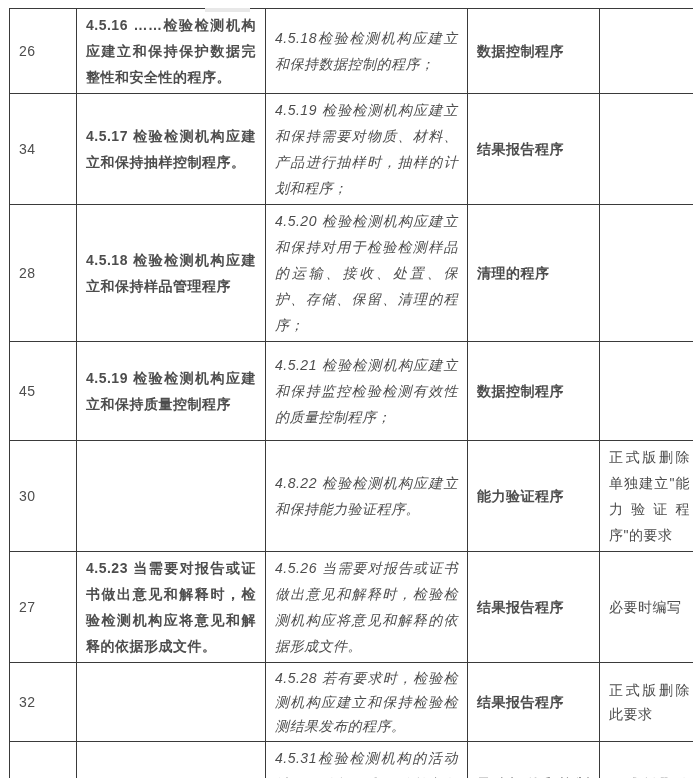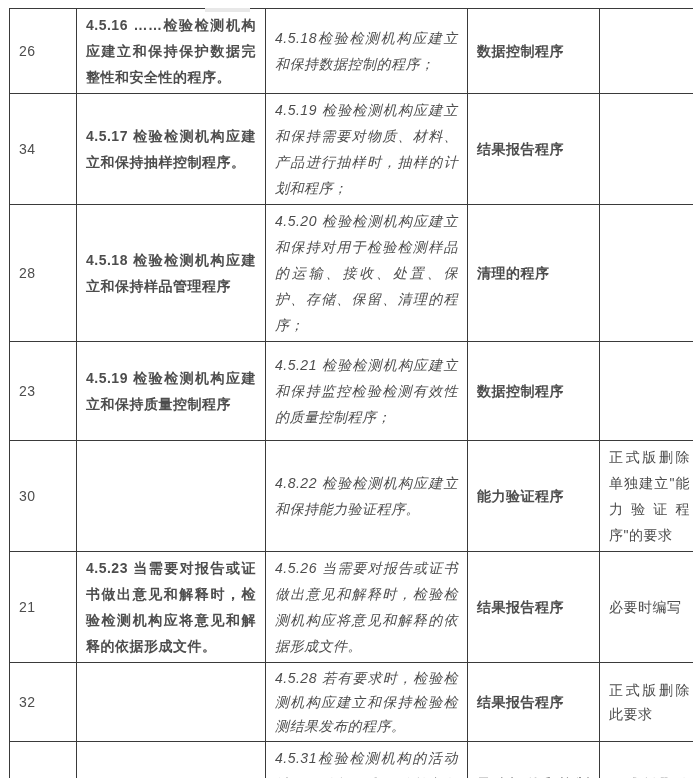--- a/index.html
+++ b/index.html
@@ -80,35 +80,35 @@
           <td class="col-note"></td>
         </tr>
         <tr>
           <td class="col-no">28</td>
           <td class="col-old">4.5.18 检验检测机构应建立和保持样品管理程序</td>
           <td class="col-new">4.5.20 检验检测机构应建立和保持对用于检验检测样品的运输、接收、处置、保护、存储、保留、清理的程序；</td>
           <td class="col-proc">清理的程序</td>
           <td class="col-note"></td>
         </tr>
         <tr>
-          <td class="col-no">23</td>
+          <td class="col-no">45</td>
           <td class="col-old">4.5.19 检验检测机构应建立和保持质量控制程序</td>
           <td class="col-new">4.5.21 检验检测机构应建立和保持监控检验检测有效性的质量控制程序；</td>
           <td class="col-proc">数据控制程序</td>
           <td class="col-note"></td>
         </tr>
         <tr>
           <td class="col-no">30</td>
           <td class="col-old"></td>
           <td class="col-new">4.8.22 检验检测机构应建立和保持能力验证程序。</td>
           <td class="col-proc">能力验证程序</td>
           <td class="col-note">正式版删除单独建立"能力验证程序"的要求</td>
         </tr>
         <tr>
-          <td class="col-no">21</td>
+          <td class="col-no">27</td>
           <td class="col-old">4.5.23 当需要对报告或证书做出意见和解释时，检验检测机构应将意见和解释的依据形成文件。</td>
           <td class="col-new">4.5.26 当需要对报告或证书做出意见和解释时，检验检测机构应将意见和解释的依据形成文件。</td>
           <td class="col-proc">结果报告程序</td>
           <td class="col-note">必要时编写</td>
         </tr>
         <tr>
           <td class="col-no">32</td>
           <td class="col-old"></td>
           <td class="col-new">4.5.28 若有要求时，检验检测机构应建立和保持检验检测结果发布的程序。</td>
           <td class="col-proc">结果报告程序</td>

